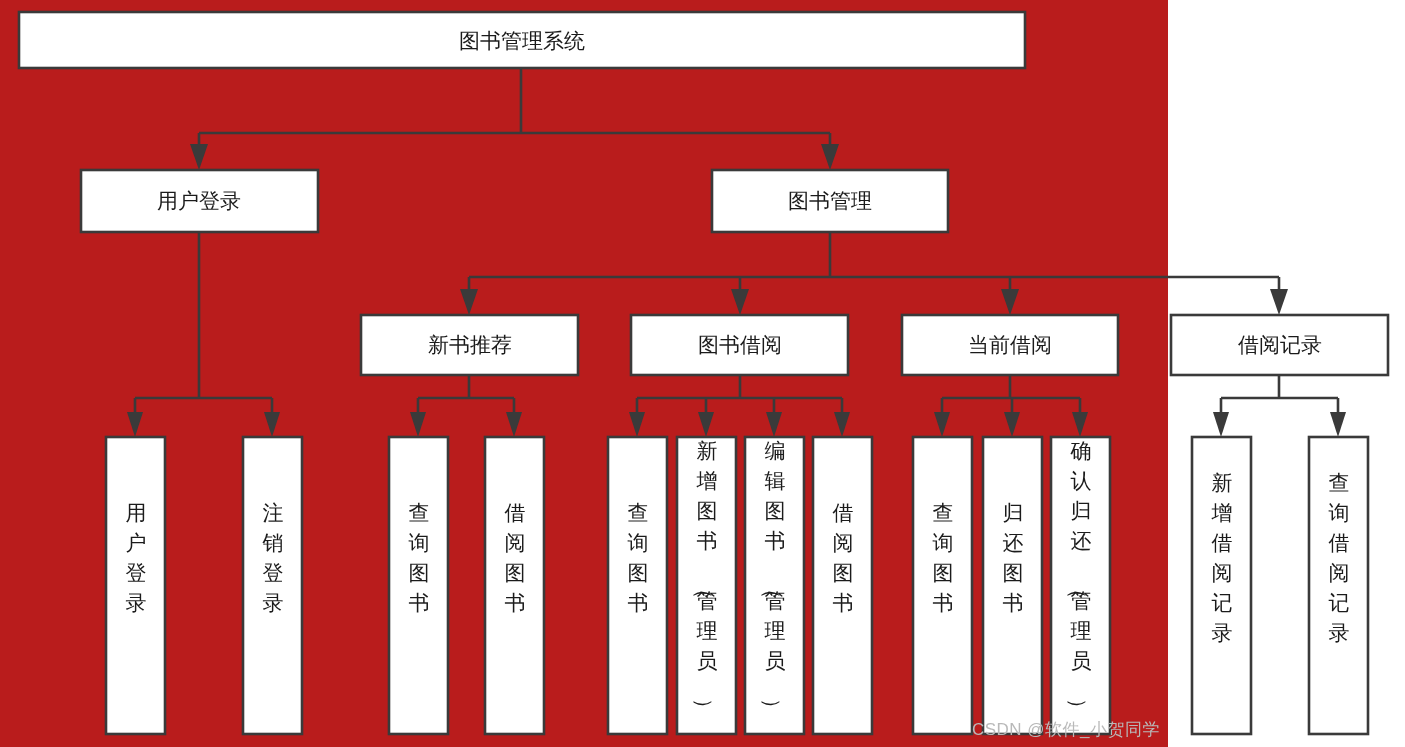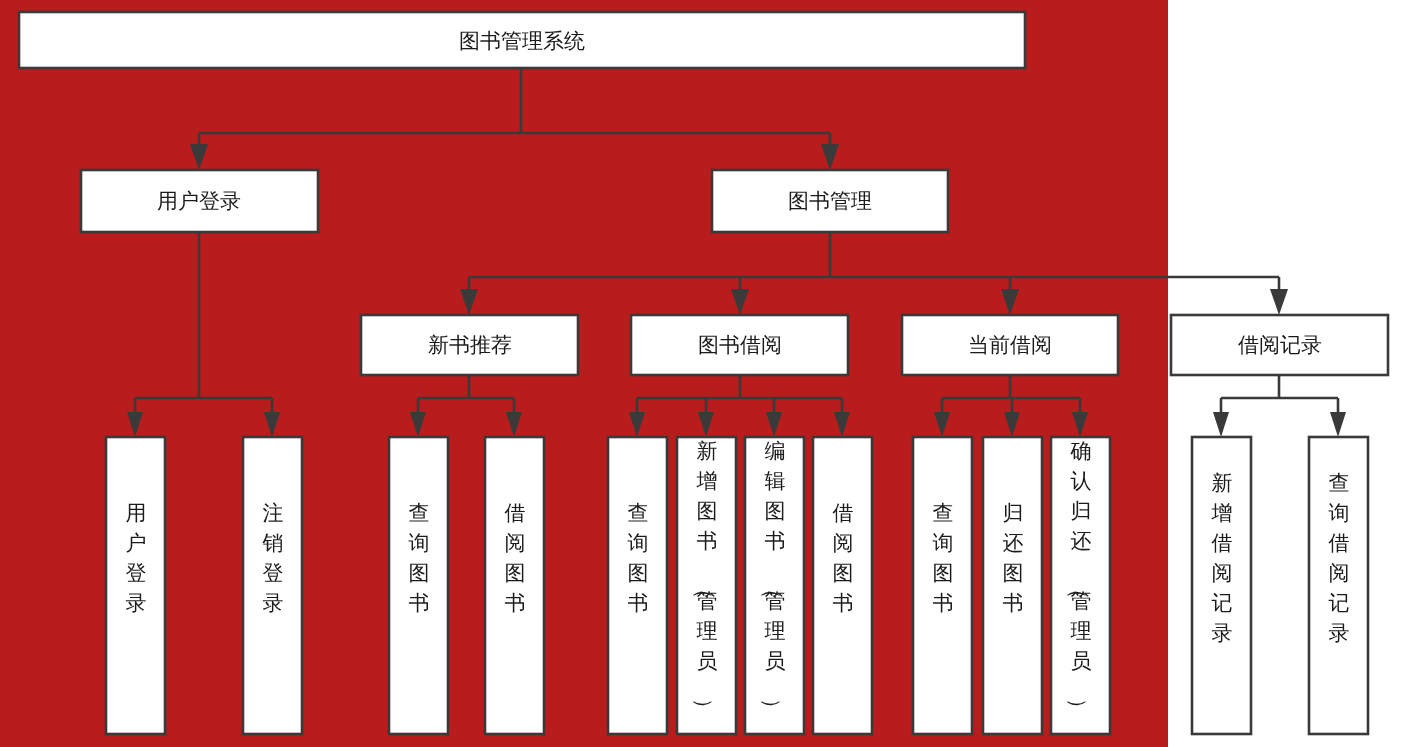--- a/index.html
+++ b/index.html
@@ -215,14 +215,15 @@
       <text class="node-label-v" x="1222" y="490"><tspan x="1222" y="490">新</tspan><tspan x="1222" y="520">增</tspan><tspan x="1222" y="550">借</tspan><tspan x="1222" y="580">阅</tspan><tspan x="1222" y="610">记</tspan><tspan x="1222" y="640">录</tspan></text>
     </g>
 
     <g>
       <rect class="node-box" x="1309" y="437" width="59" height="297"></rect>
       <text class="node-label-v" x="1339" y="490"><tspan x="1339" y="490">查</tspan><tspan x="1339" y="520">询</tspan><tspan x="1339" y="550">借</tspan><tspan x="1339" y="580">阅</tspan><tspan x="1339" y="610">记</tspan><tspan x="1339" y="640">录</tspan></text>
     </g>
 
   </svg>
 
+  <div class="watermark">CSDN @软件_小贺同学</div>
 
 </div>
 
 </body></html>

